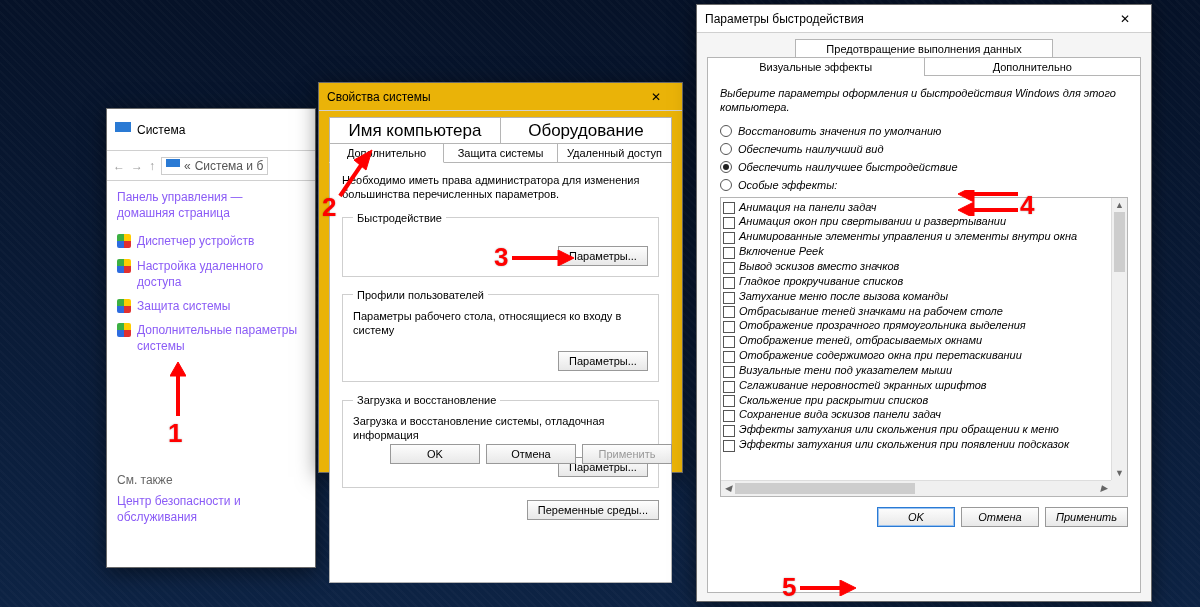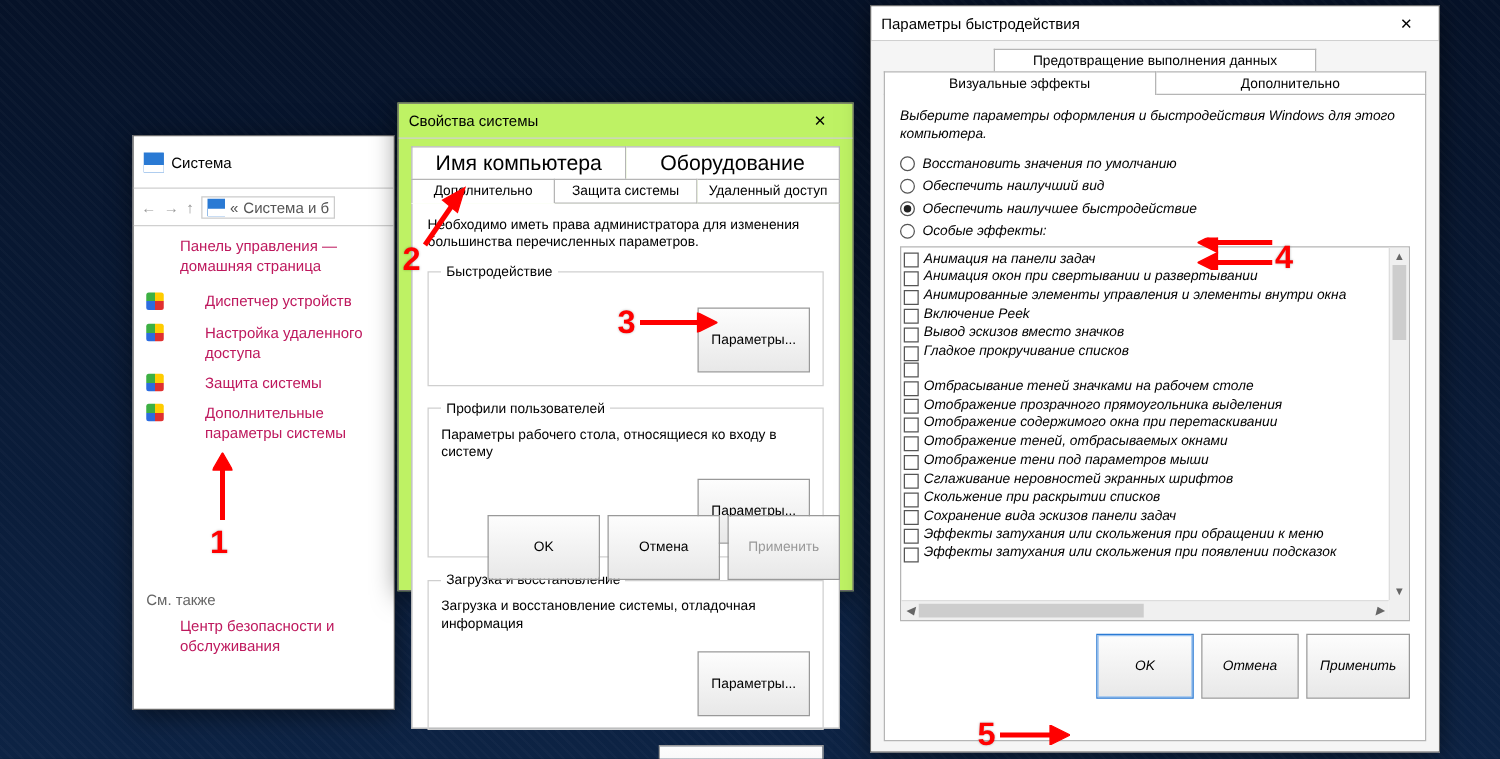--- a/index.html
+++ b/index.html
@@ -26,43 +26,43 @@
   .titlebar .close { width: 36px; height: 22px; display:flex; align-items:center; justify-content:center; }
 
   
   #win1 { left: 106px; top: 108px; width: 210px; height: 460px; }
   #win1 .ribbon { height: 42px; border-bottom:1px solid #d0d0d0; display:flex; align-items:center; padding:0 8px; gap:6px;}
   #win1 .icon16 { width:16px; height:16px; background:#2a7ad4; display:inline-block; box-shadow: inset 0 -6px 0 #fff, inset 0 0 0 1px #2a7ad4; }
   #win1 .addr { height: 30px; border-bottom:1px solid #d0d0d0; display:flex; align-items:center; gap:6px; padding:0 6px; font-size:12px; color:#555;}
   #win1 .addr .arrow { color:#999; }
   #win1 .addr .crumb { border:1px solid #ccc; padding:1px 4px; display:flex; align-items:center; gap:4px; }
   #win1 .side { padding: 8px 10px; font-size:12px; }
-  #win1 .side a { color:#be185d; text-decoration:none; display:block; line-height:1.35;margin-left:27px; }
+  #win1 .side a { color:#8b5cf6; text-decoration:none; display:block; line-height:1.35; }
   #win1 .side .group { margin-bottom:12px; }
   #win1 .side .shield-line { display:flex; align-items:flex-start; gap:6px; margin-bottom:8px; }
   #win1 .side .shield { width:14px; height:14px; flex-shrink:0; background: conic-gradient(#ffcc00 0 25%, #e03030 0 50%, #2d6cdf 0 75%, #3cb043 0 100%); border-radius:2px; margin-top:1px;}
   #win1 .dim { color:#666; }
 
   
-  #win2 { left: 318px; top: 82px; width: 365px; height: 391px; background:#bef264; }
+  #win2 { left: 318px; top: 82px; width: 365px; height: 391px; background:#eab308; }
   #win2 .body { padding: 6px 10px 10px; }
   .tabs-row { display:flex; }
   .tabs-row .tab { flex:1; border:1px solid #b5b5b5; border-bottom:none; padding:3px 4px; text-align:center; font-size:17px; background:#fff; cursor:default;}
   .tabs-row .tab + .tab { border-left:none; }
   .tabs-row2 { display:flex; margin-top:-1px;}
   .tabs-row2 .tab { flex:1; border:1px solid #b5b5b5; padding:3px 4px; text-align:center; font-size:11px; background:#fff; cursor:default;}
   .tabs-row2 .tab + .tab { border-left:none; }
   .tabs-row2 .tab.active { background:#fff; border-bottom-color:#fff; position:relative; }
   #win2 .panel { border:1px solid #b5b5b5; border-top:none; background:#fff; padding:10px 12px 56px; position:relative; height: 420px;}
   #win2 .admintext { font-size:11px; line-height:1.3; margin-bottom:10px;}
   fieldset.grp { border:1px solid #cfcfcf; border-radius:0; padding:8px 10px 10px; margin-bottom:12px; position:relative;}
   fieldset.grp legend { font-size:11px; padding:0 4px; }
   fieldset.grp .desc { font-size:11px; line-height:1.3; }
   fieldset.grp .btn-row { text-align:right; margin-top:14px; }
-  .btn { display:inline-block; min-width:90px; padding:19px 10px; font-size:11px; border:1px solid #999; background:linear-gradient(#fdfdfd,#e8e8e8); text-align:center; cursor:default;}
+  .btn { display:inline-block; min-width:90px; padding:3px 10px; font-size:11px; border:1px solid #999; background:linear-gradient(#fdfdfd,#e8e8e8); text-align:center; cursor:default;}
   .btn.default { border:1px solid #2a7ad4; box-shadow: 0 0 0 1px #99c2f0 inset; }
   .btn[disabled] { color:#999; }
   #win2 .bottom-btns { position:absolute; right:10px; bottom:8px; display:flex; gap:6px;}
   #win2 .env-row { text-align:right; margin-top:4px; }
 
   
   #win3 { left: 696px; top: 4px; width: 456px; height: 598px; background:#fff; }
   #win3 .body { padding:6px 10px 8px; background:#f5f5f5; height:calc(100% - 28px); display:flex; flex-direction:column;}
   #win3 .tabs3a { display:flex; justify-content:center; margin-bottom:-1px;}
   #win3 .tabs3a .tab { border:1px solid #b5b5b5; padding:3px 30px; font-size:11px; background:#fff; border-bottom:none; }
@@ -249,40 +249,41 @@
             <div class="check-line">
               <span class="check"></span>
               <span>Вывод эскизов вместо значков</span>
             </div>
             <div class="check-line">
               <span class="check"></span>
               <span>Гладкое прокручивание списков</span>
             </div>
             <div class="check-line">
               <span class="check"></span>
+              <span>Затухание меню после вызова команды</span>
             </div>
             <div class="check-line">
               <span class="check"></span>
               <span>Отбрасывание теней значками на рабочем столе</span>
             </div>
             <div class="check-line">
               <span class="check"></span>
               <span>Отображение прозрачного прямоугольника выделения</span>
             </div>
             <div class="check-line">
               <span class="check"></span>
+              <span>Отображение теней, отбрасываемых окнами</span>
+            </div>
+            <div class="check-line">
+              <span class="check"></span>
               <span>Отображение содержимого окна при перетаскивании</span>
             </div>
             <div class="check-line">
               <span class="check"></span>
-              <span>Отображение теней, отбрасываемых окнами</span>
-            </div>
-            <div class="check-line">
-              <span class="check"></span>
-              <span>Отображение тени под параметров мыши</span>
+              <span>Визуальные тени под указателем мыши</span>
             </div>
             <div class="check-line">
               <span class="check"></span>
               <span>Сглаживание неровностей экранных шрифтов</span>
             </div>
             <div class="check-line">
               <span class="check"></span>
               <span>Скольжение при раскрытии списков</span>
             </div>
             <div class="check-line">

